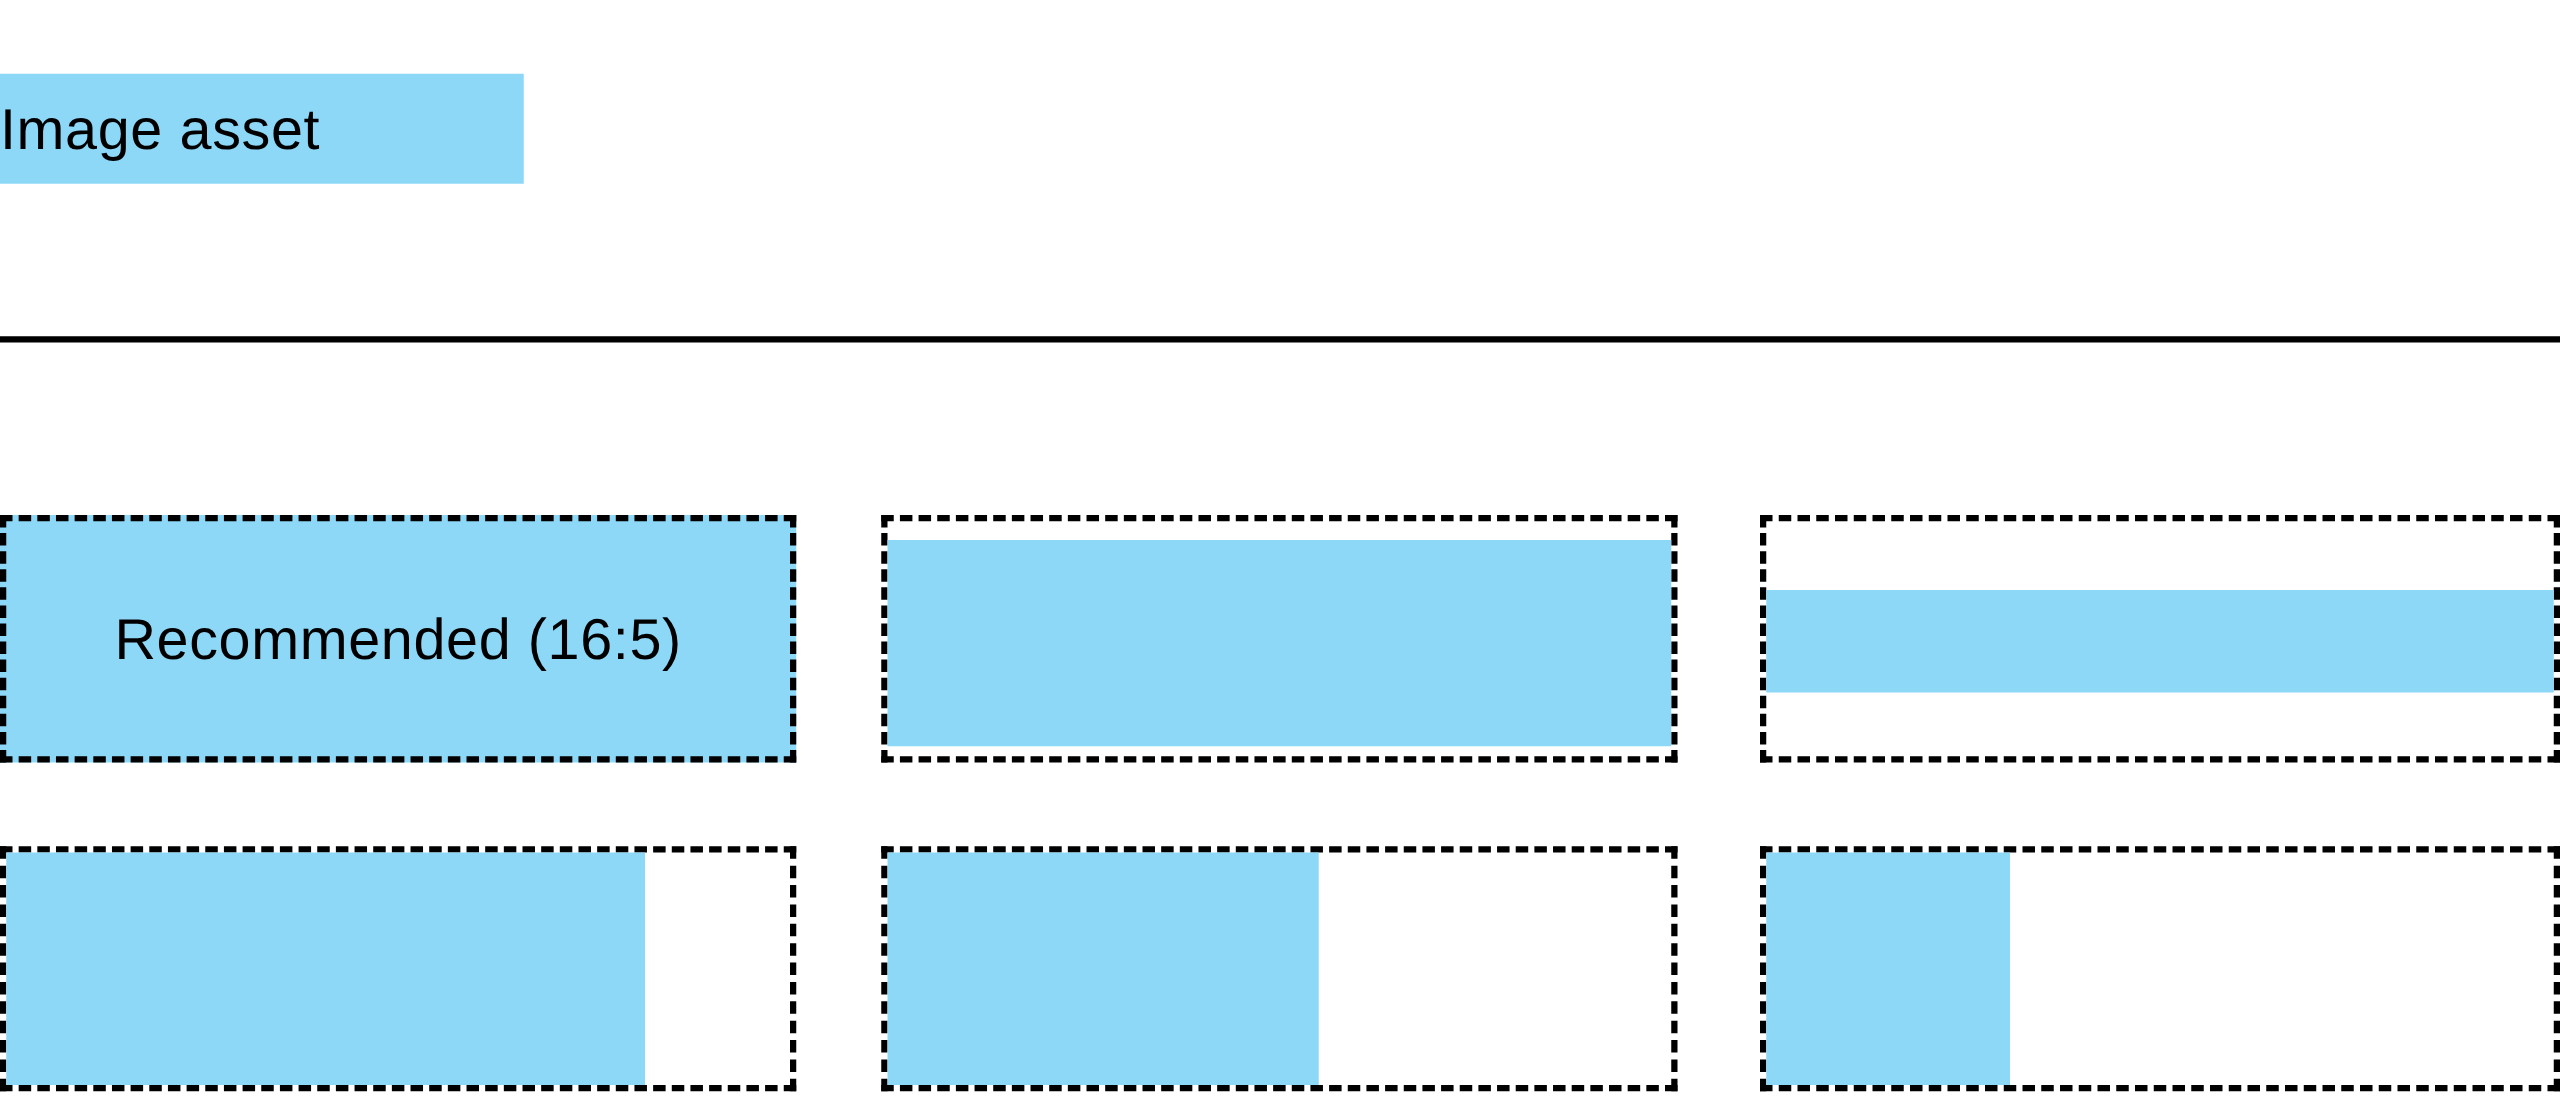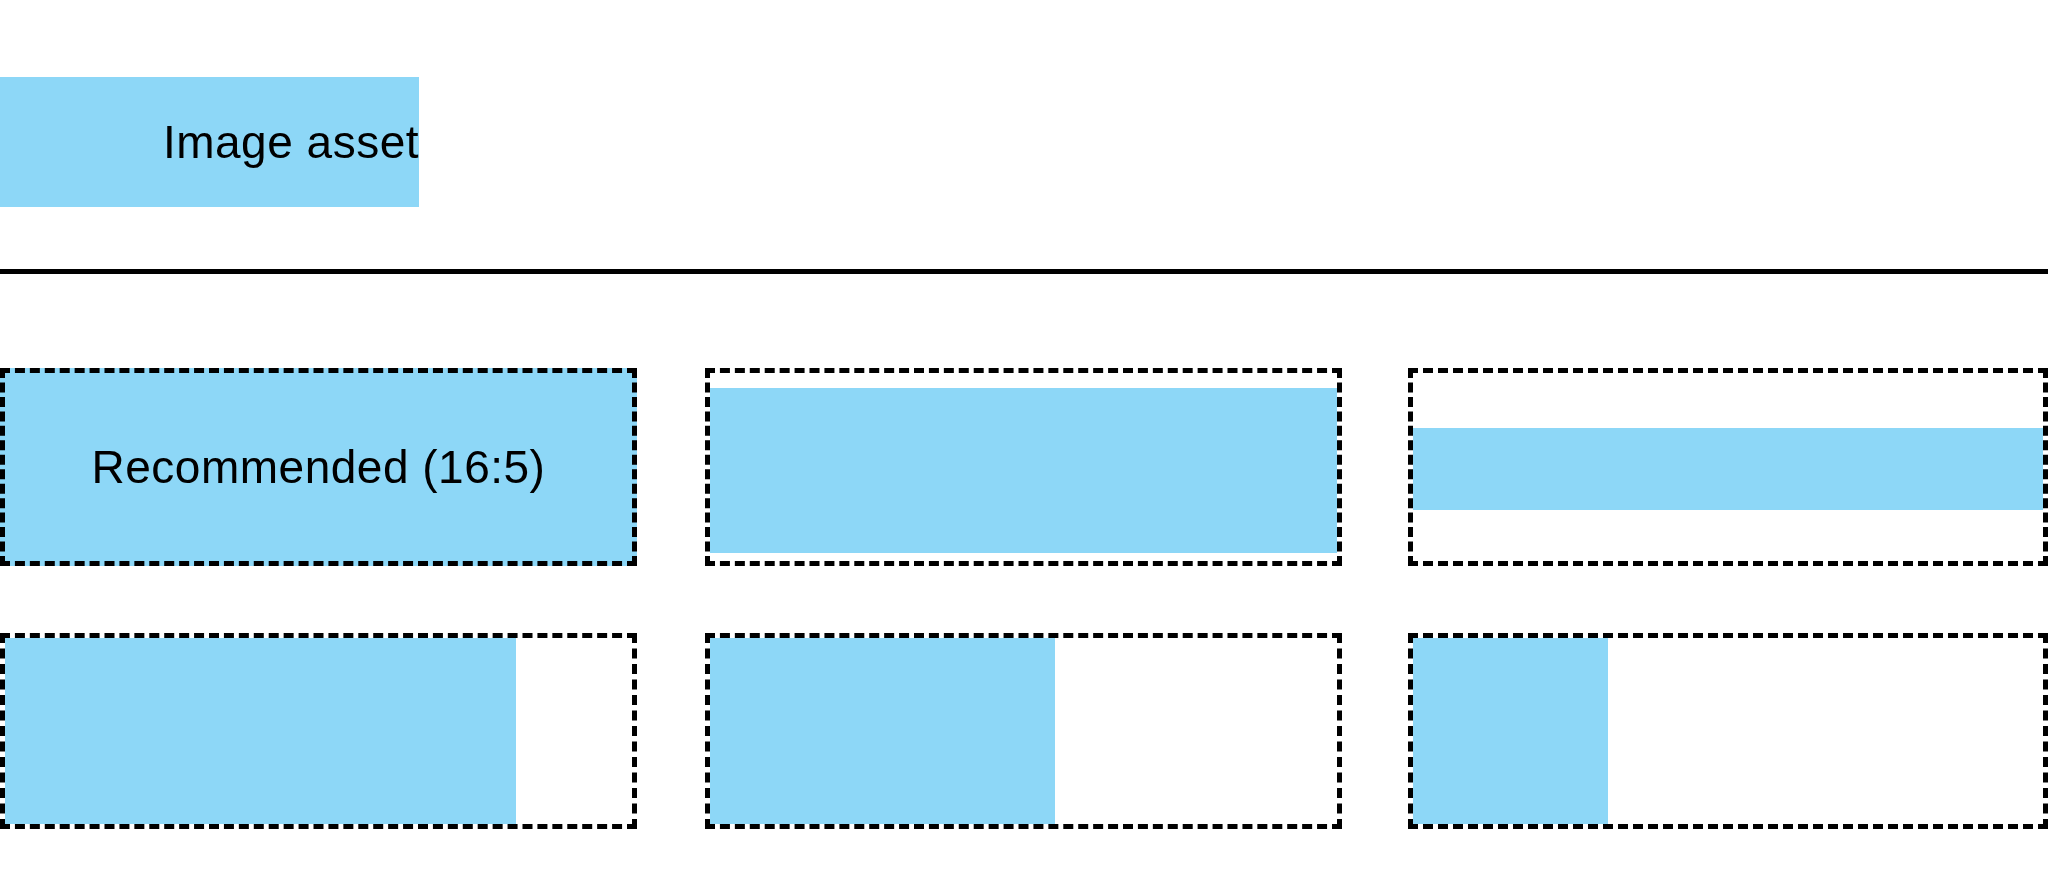--- a/index.html
+++ b/index.html
@@ -20,27 +20,27 @@
   .label-text {
     font-size: 46px;
     font-weight: 500;
     letter-spacing: 0.5px;
     color: #000000;
     white-space: nowrap;
   }
   .swatch {
     position: absolute;
     left: 0;
-    top: 77px;
+    top: 59px;
     width: 419px;
-    height: 130px;
+    height: 88px;
     background: var(--asset-blue, #8DD7F7);
     display: flex;
     align-items: center;
-    justify-content: flex-end;
+    justify-content: flex-start;
   }
   .header-space-box {
     position: absolute;
     left: 456px;
     top: 63px;
     width: 906px;
     height: 113px;
     border: 5px dashed #000000;
     background: #ffffff;
     display: flex;
@@ -52,20 +52,21 @@
     left: 0;
     top: 269px;
     width: 2048px;
     height: 5px;
     background: #000000;
   }
   .demo-box {
     position: absolute;
     border: 5px dashed #000000;
     background: #ffffff;
+    margin-top: 44px;
   }
   .demo-box.filled {
     background: var(--asset-blue, #8DD7F7);
     display: flex;
     align-items: center;
     justify-content: center;
   }
   .row1 { top: 368px; height: 198px; }
   .row2 { top: 633px; height: 196px; }
   .col1 { left: 0;      width: 637px; }

